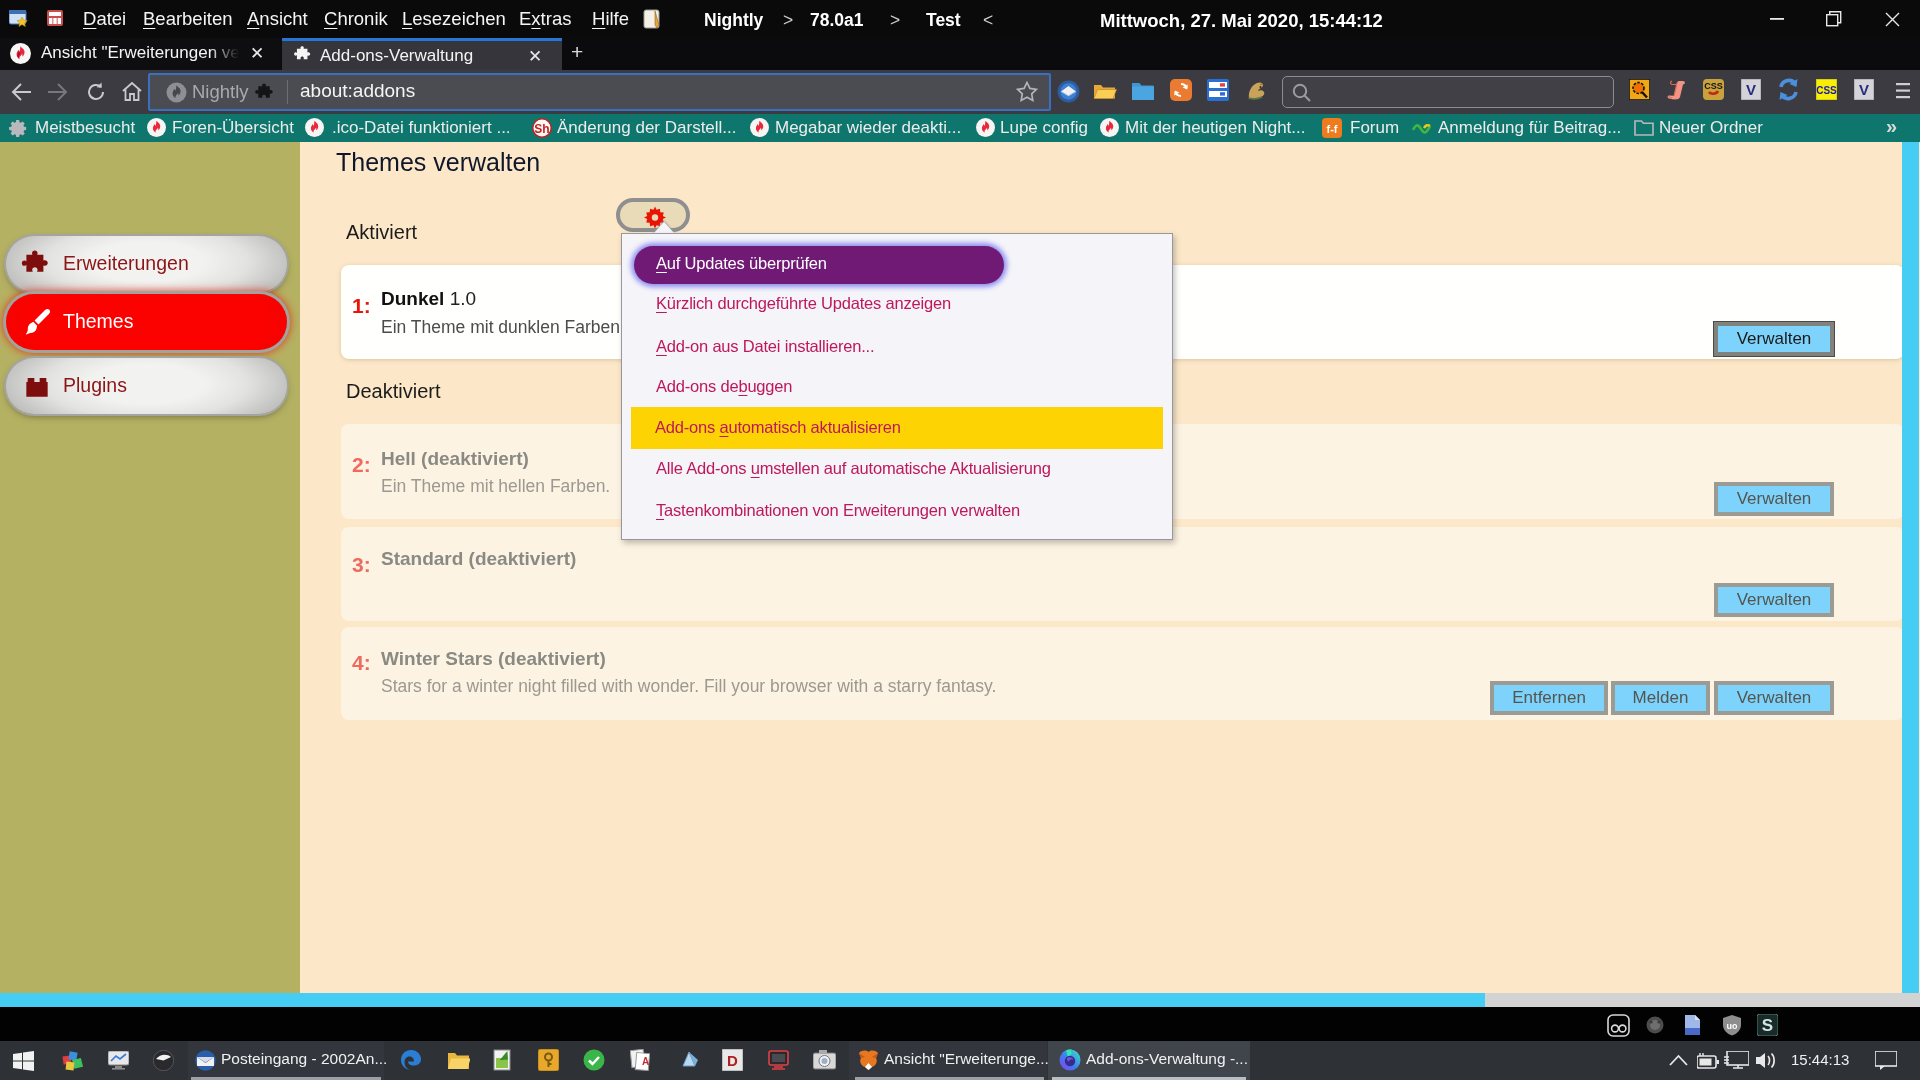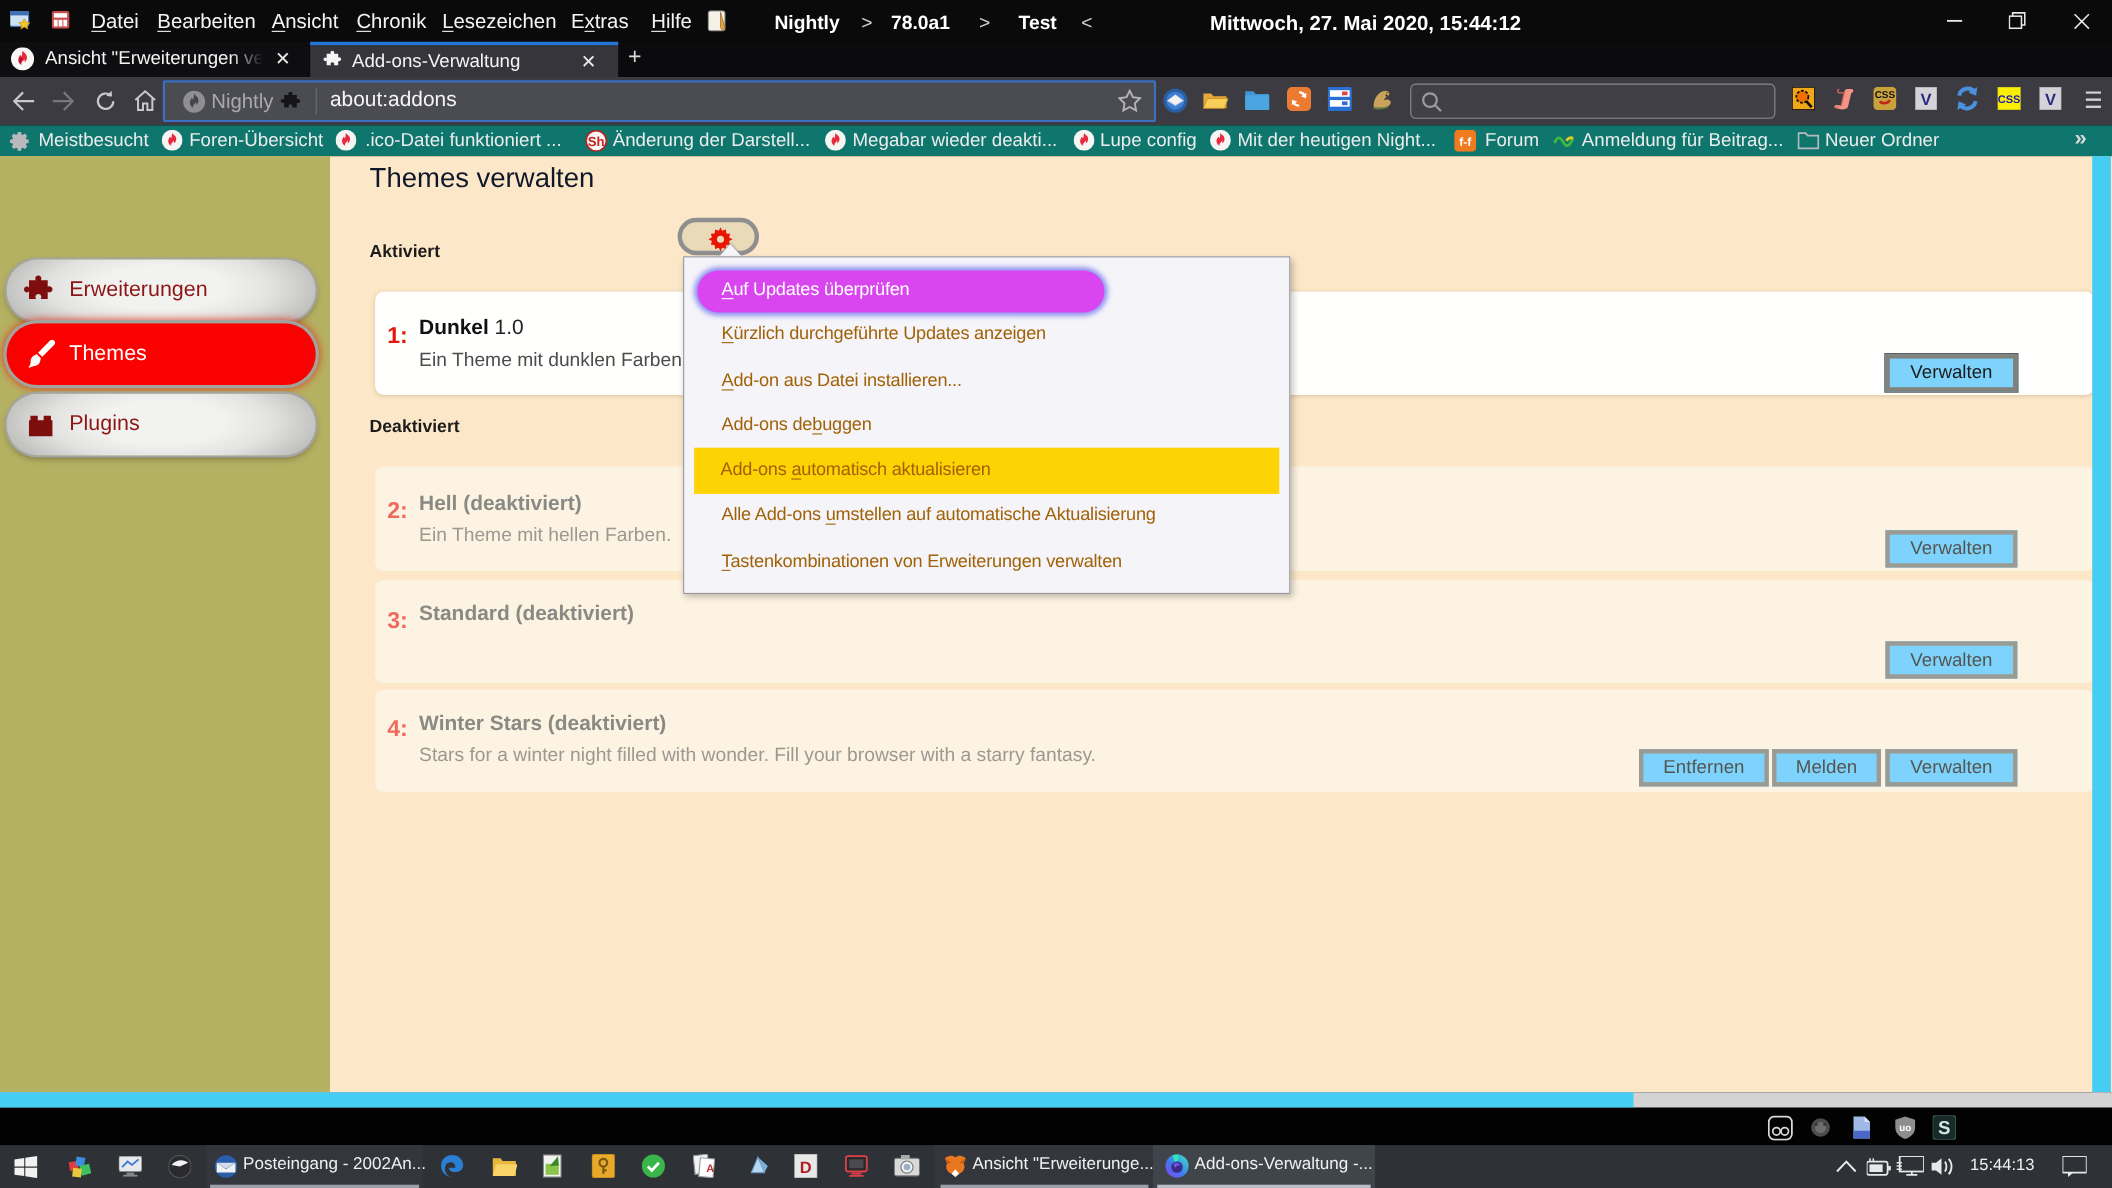--- a/index.html
+++ b/index.html
@@ -29,36 +29,36 @@
 #content{left:0;top:142px;width:1920px;height:851px;background:#fce8c9;}
 #sidebar{position:absolute;left:0;top:0;width:300px;height:851px;background:#b5b163;}
 .pill{position:absolute;left:6px;width:281px;height:56px;border-radius:28px;}
 .pill .ptxt{position:absolute;left:57px;top:16px;font-size:19.5px;}
 .graypill{background:radial-gradient(ellipse 58% 100% at 50% 46%, #f2f2f0 35%, #e2e2e0 62%, #b2b2b0 100%);box-shadow:0 0 0 2px #a4a4a0, 0 3px 6px rgba(60,60,30,.5);}
 .graypill .ptxt{color:#8c1515;}
 #redpill{background:radial-gradient(ellipse 70% 130% at 50% 50%, #fb0200 60%, #e90300 100%);box-shadow:0 0 0 3px #a3a29e, 0 0 8px 3px rgba(228,30,0,.8);}
 #redpill .ptxt{color:#fff;}
 #vscroll{position:absolute;left:1902px;top:0;width:17px;height:851px;background:#46cdf4;}
 #mainhead{position:absolute;left:336px;top:6px;font-size:25px;color:#0f172a;}
-.secthead{position:absolute;left:336px;font-size:16px;font-weight:bold;color:#1b1b1b;}
+.secthead{position:absolute;left:346px;font-size:20px;font-weight:normal;color:#1b1b1b;}
 .card{position:absolute;left:341px;width:1563px;border-radius:8px;}
 .cardwhite{background:#fffffe;box-shadow:0 1px 4px rgba(120,90,40,.25);}
 .cardlite{background:#fdf3e2;}
 .cnum{position:absolute;left:352px;font-size:21px;font-weight:bold;}
 .ctitle{position:absolute;left:381px;font-size:19px;font-weight:bold;}
 .cdesc{position:absolute;left:381px;font-size:17.5px;}
 .btn{position:absolute;height:34px;background:#7dd3fc;border:4px solid #9b9b93;font-size:17px;color:#3c3c38;text-align:center;}
 
 #gearbtn{position:absolute;left:616px;top:56px;width:74px;height:34px;background:#e9dab8;border:4px solid #8f8f8f;border-radius:17px;}
 
 #popup{position:absolute;left:621px;top:91px;width:552px;height:307px;background:#f4f4f9;border:1px solid #97979d;box-shadow:2px 3px 6px rgba(0,0,0,.25);}
 #notch{position:absolute;left:653px;top:80px;width:0;height:0;border-left:11px solid transparent;border-right:11px solid transparent;border-bottom:12px solid #f6f6fa;filter:drop-shadow(0 -1px 1px #9a9aa0);}
-#bluepill{position:absolute;left:634px;top:104px;width:370px;height:38px;border-radius:19px;background:#d946ef;box-shadow:0 0 5px 3px rgba(125,125,240,.85);}
+#bluepill{position:absolute;left:634px;top:104px;width:370px;height:38px;border-radius:19px;background:#701a75;box-shadow:0 0 5px 3px rgba(125,125,240,.85);}
 #bluepill span{position:absolute;left:22px;top:8px;font-size:16.5px;letter-spacing:-0.2px;color:#fff;}
-.pmitem{position:absolute;left:655px;font-size:16.5px;letter-spacing:-0.2px;color:#a16207;white-space:nowrap;}
+.pmitem{position:absolute;left:655px;font-size:16.5px;letter-spacing:-0.2px;color:#be185d;white-space:nowrap;}
 .pmitem u,#bluepill u{text-decoration:underline;text-underline-offset:3px;}
 #yellowrow{position:absolute;left:631px;top:265px;width:532px;height:42px;background:#fed303;}
 
 #hscroll{left:0;top:993px;width:1920px;height:14px;background:#d3d3d3;}
 #hthumb{position:absolute;left:0;top:0;width:1485px;height:14px;background:#46cdf4;}
 #blackstrip{left:0;top:1007px;width:1920px;height:34px;background:#020202;}
 #taskbar{left:0;top:1041px;width:1920px;height:39px;background:#2e3237;}
 .tbtxt{position:absolute;top:9px;font-size:15.5px;color:#f0f0f0;white-space:nowrap;}
 .tbunder{position:absolute;top:36px;height:3px;background:#99a0a8;}
 </style>

